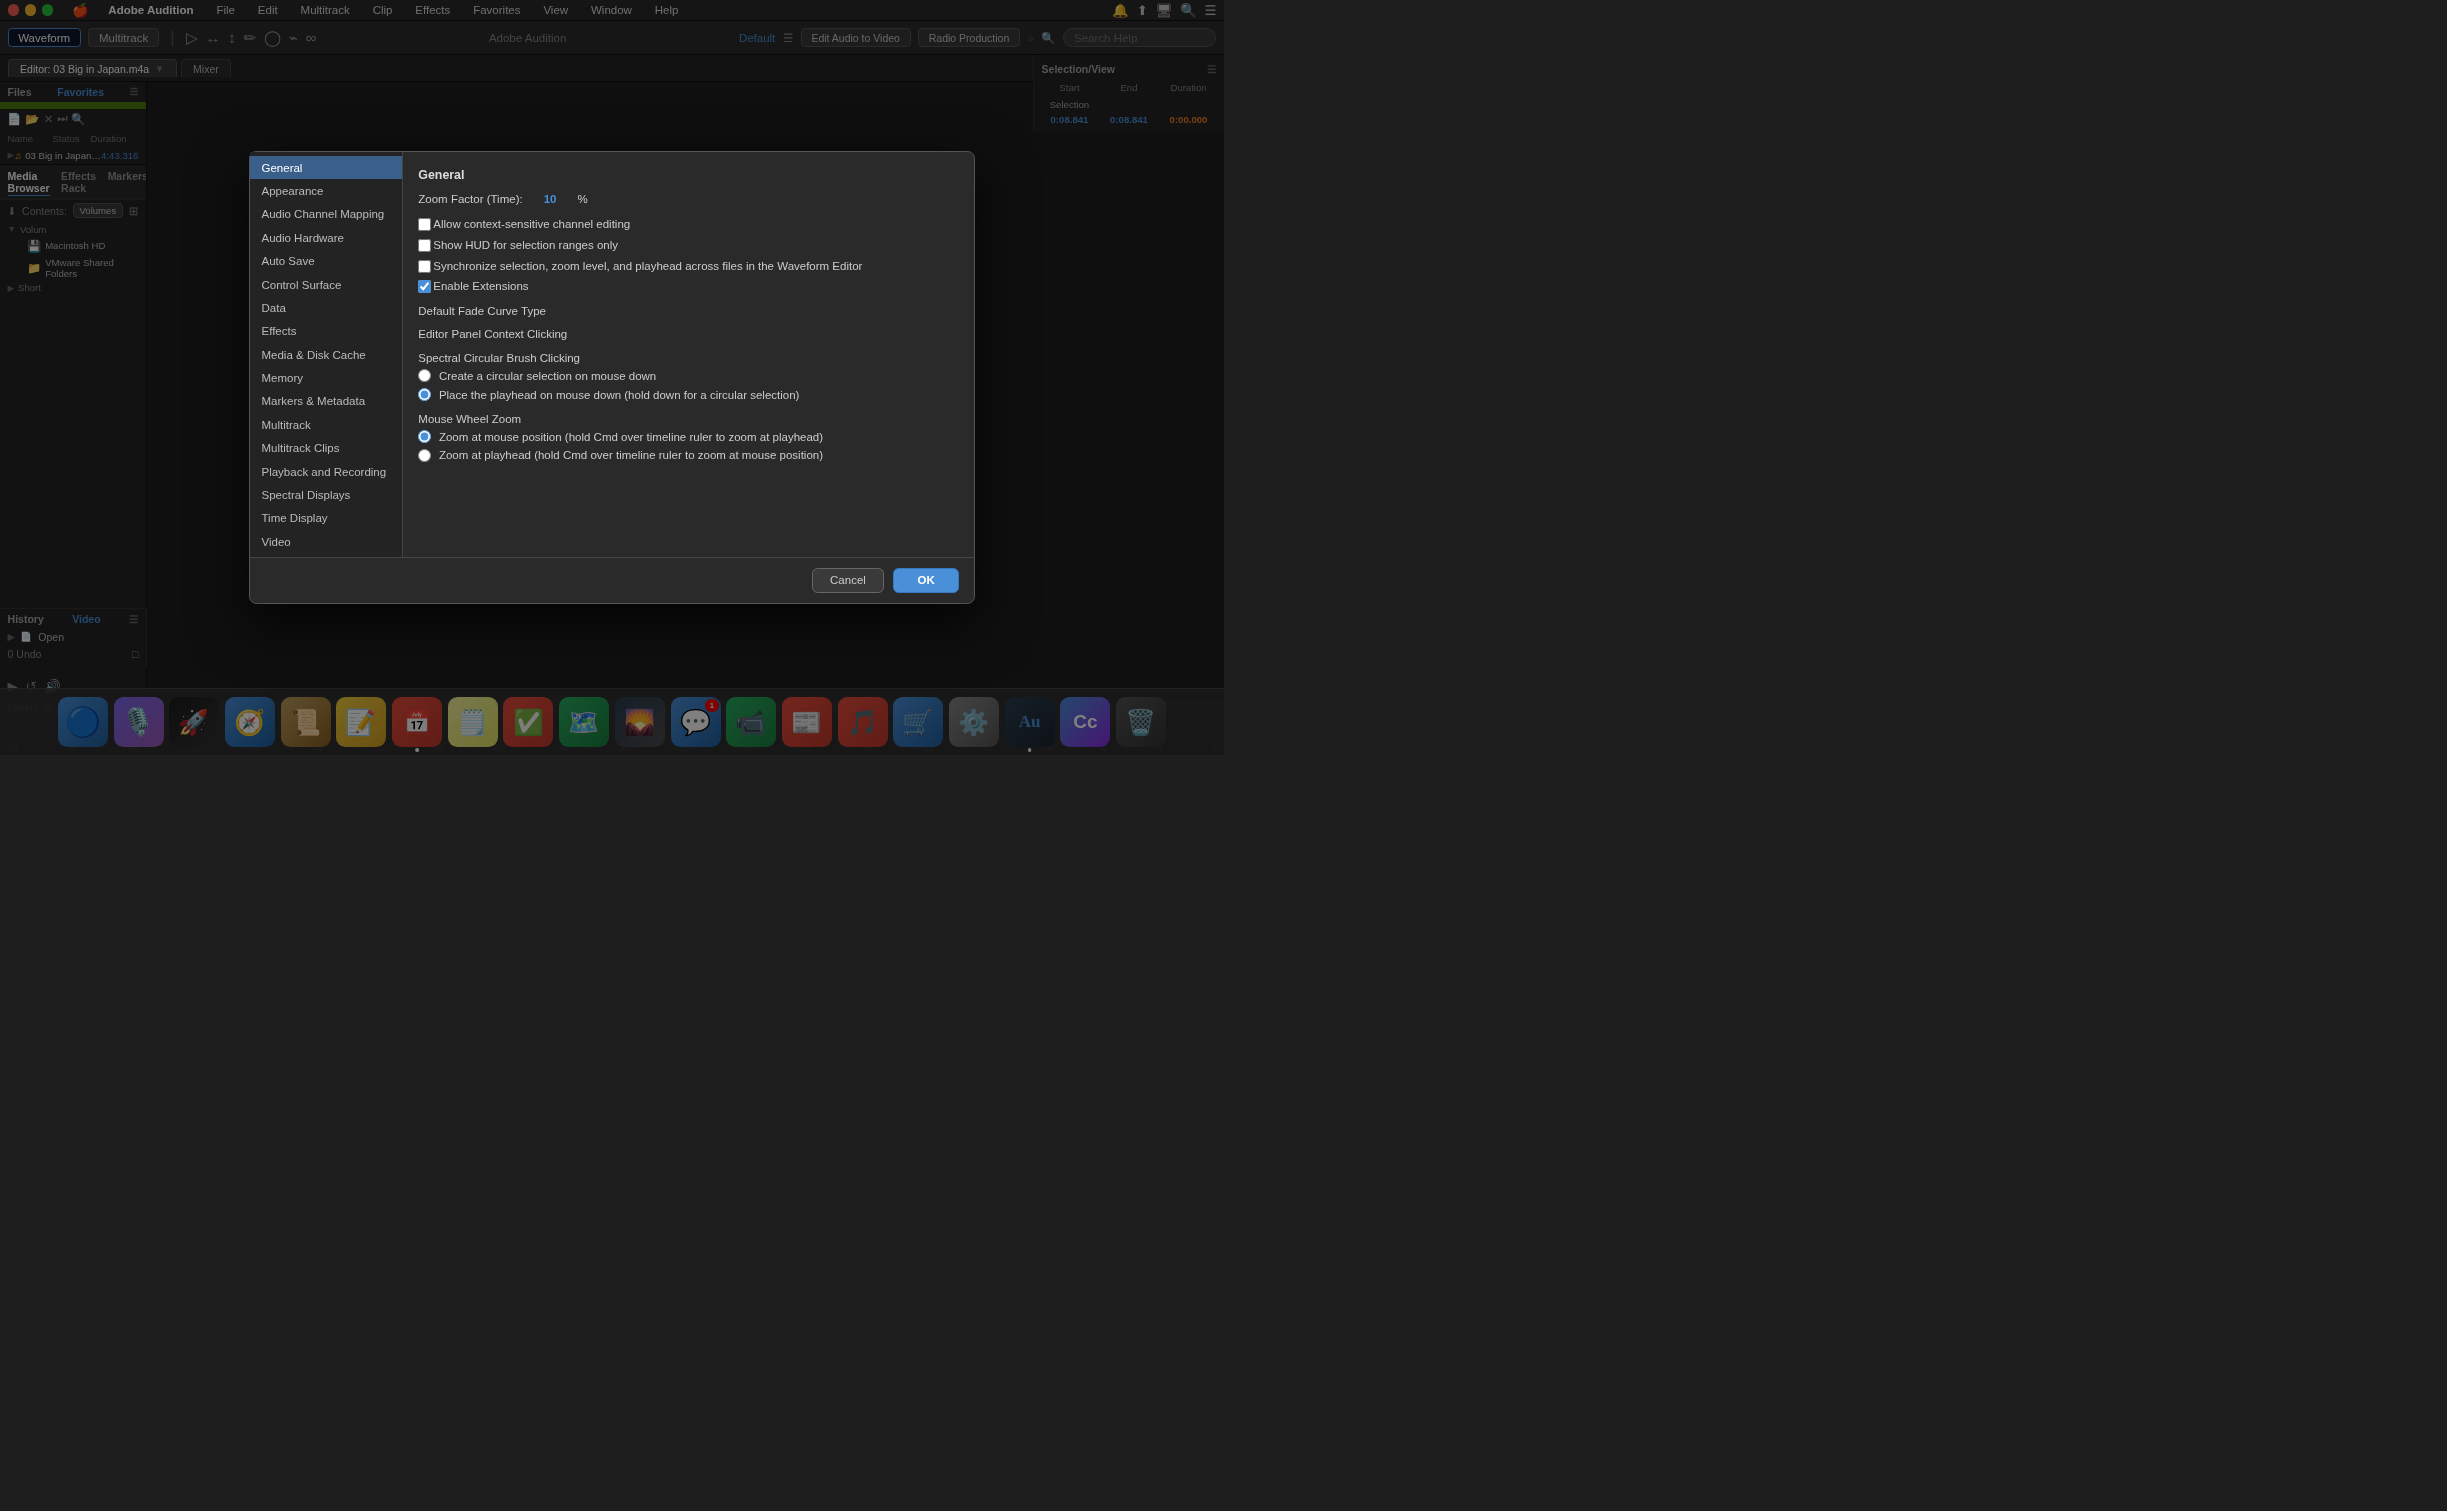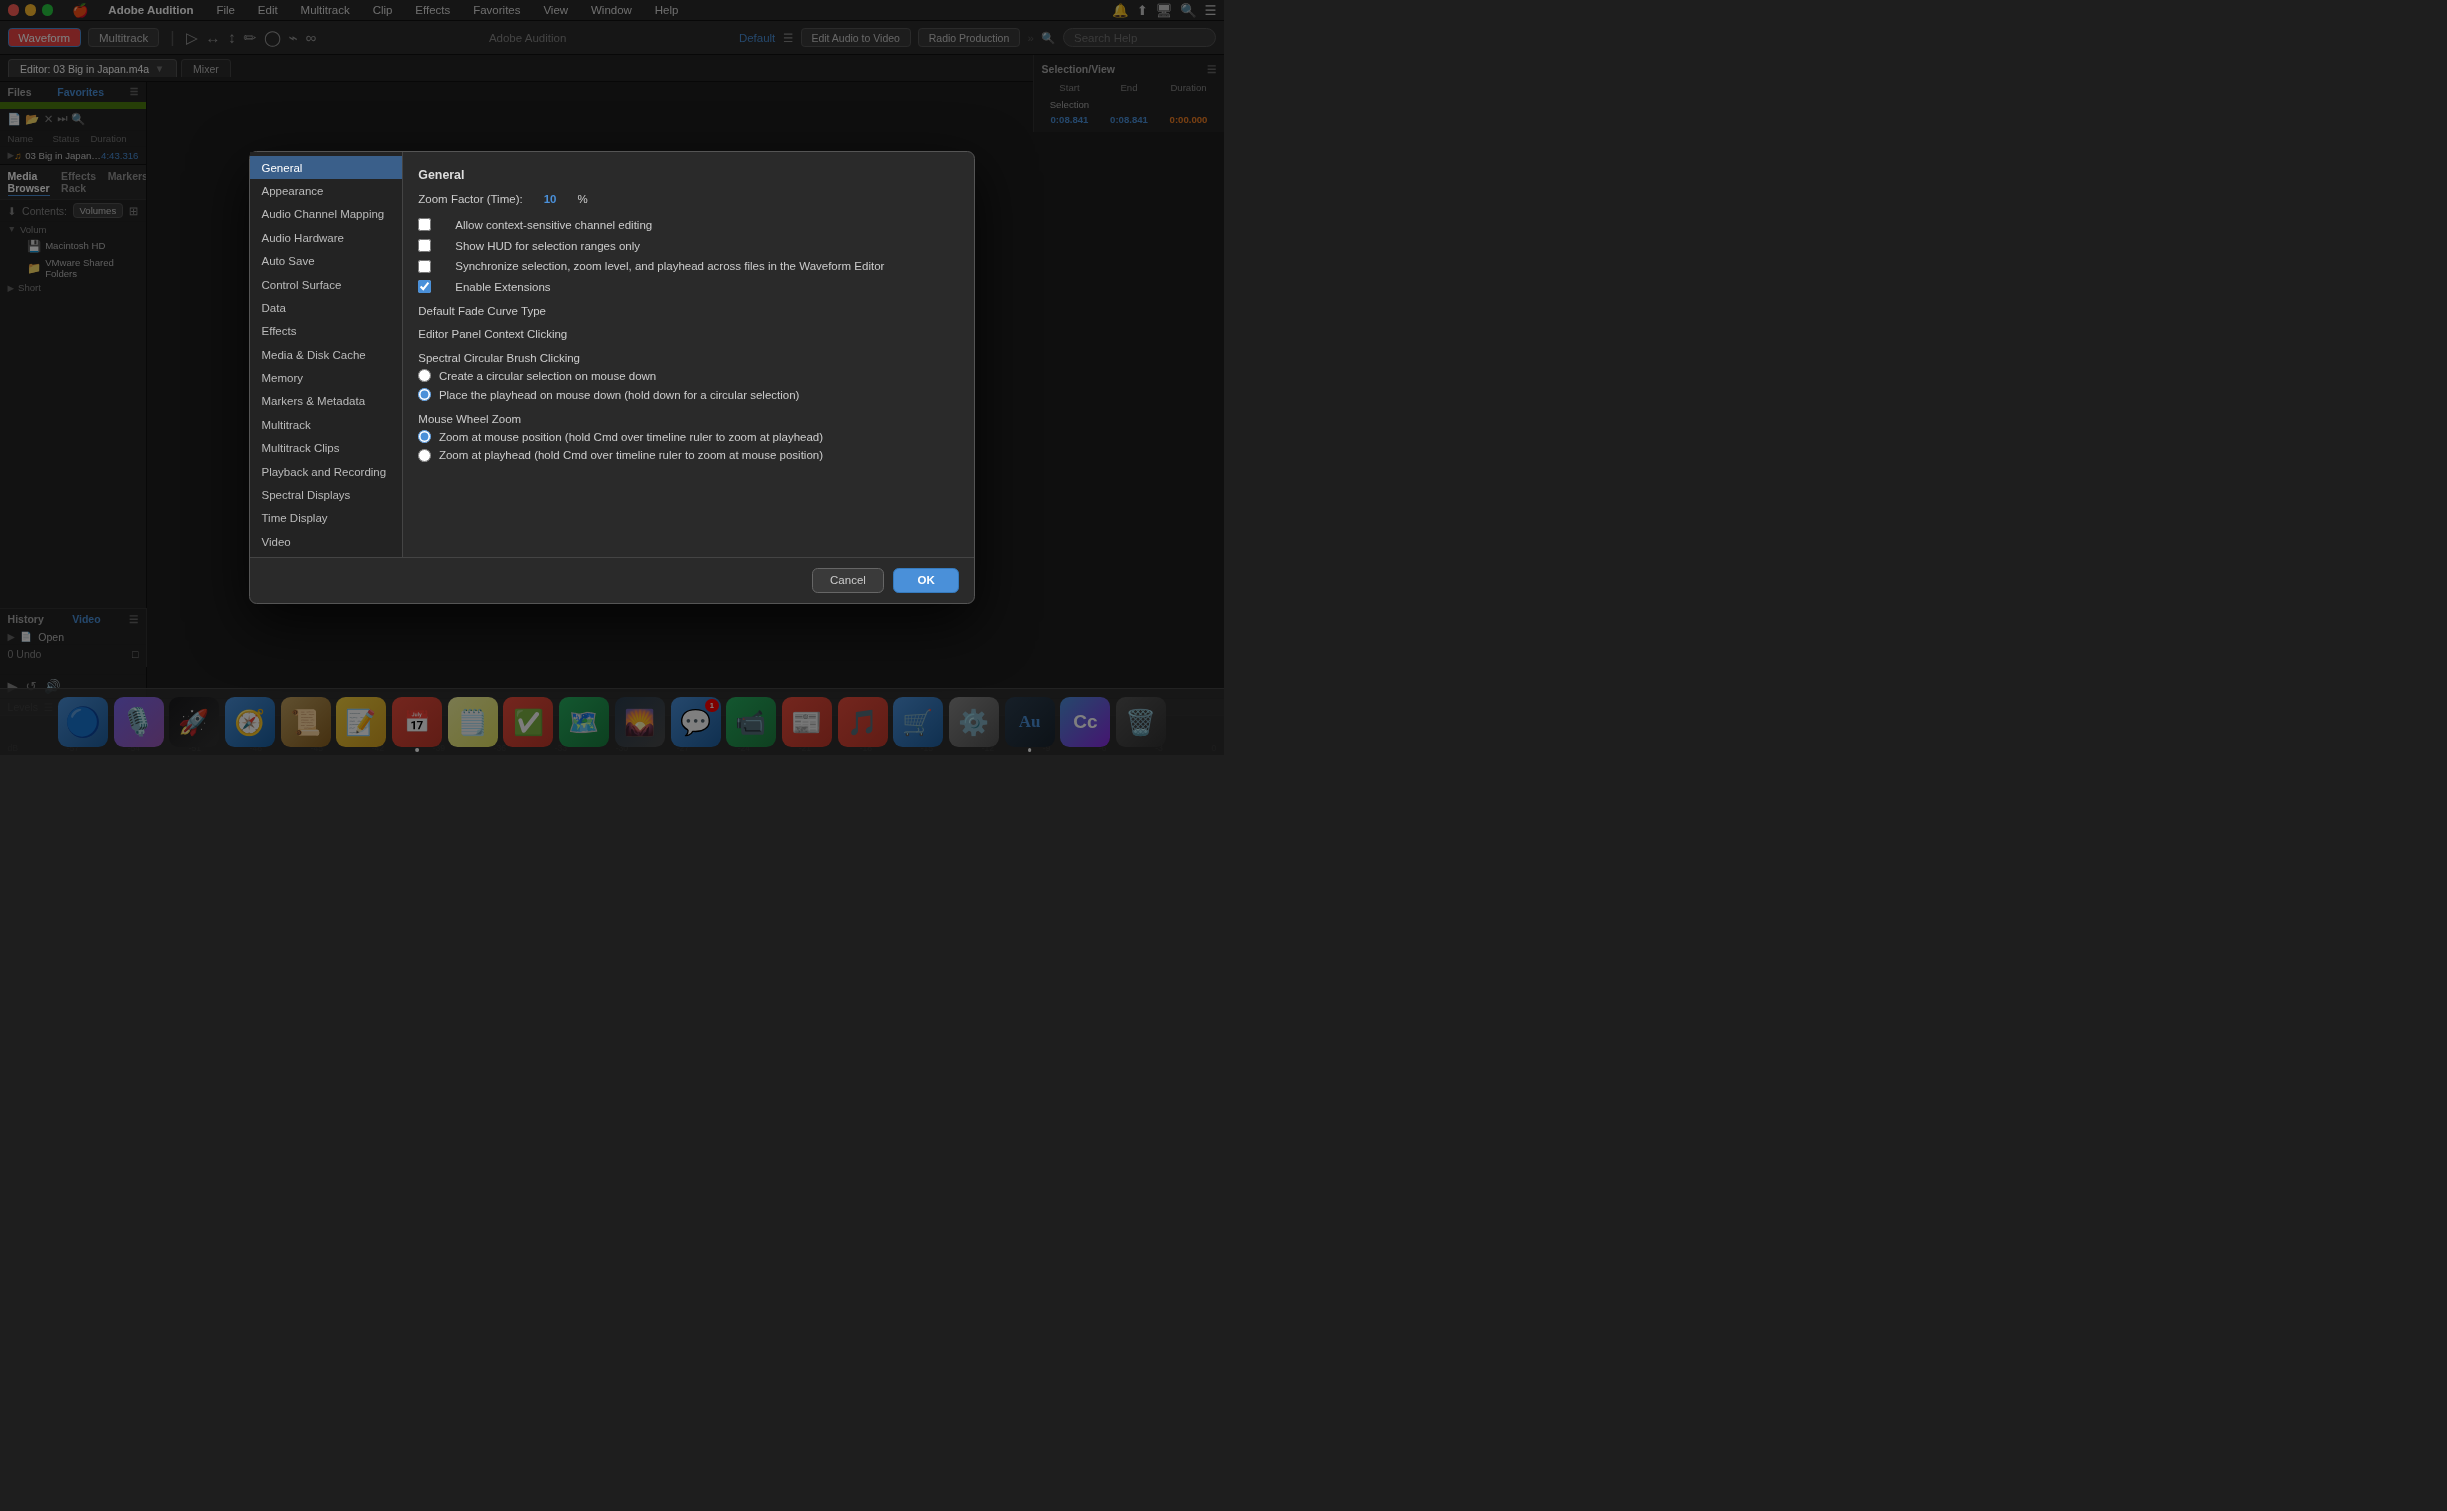--- a/index.html
+++ b/index.html
@@ -48,21 +48,21 @@
     }
     .toolbar-btn {
       background: #3a3a3a;
       border: 1px solid #555;
       border-radius: 3.8px;
       color: #ccc;
       padding: 2.9px 9.6px;
       font-size: 11.5px;
       cursor: pointer;
     }
-    .toolbar-btn.active { background: #ef4444; border-color: #4a90d9; color: #fff; text-align: center; }
+    .toolbar-btn.active { background: #0f172a; border-color: #4a90d9; color: #fff; text-align: center; }
     .toolbar-center { flex: 1; text-align: center; color: #888; font-size: 11.5px; }
     .toolbar-right { display: flex; align-items: center; gap: 7.6px; }
     .workspace-btn { background: none; border: none; color: #4a90d9; font-size: 11.5px; cursor: pointer; }
     .search-box {
       background: #3a3a3a;
       border: 1px solid #555;
       border-radius: 11.5px;
       padding: 2.9px 9.6px;
       color: #ccc;
       font-size: 11.5px;
@@ -252,21 +252,21 @@
       font-size: 12.4px;
       font-weight: 600;
       color: #ddd;
       margin-bottom: 11.5px;
     }
     .zoom-factor-row {
       display: flex; align-items: center; gap: 21px; margin-bottom: 13.4px; font-size: 11.5px;
     }
     .zoom-value { color: #4a90d9; font-weight: 600; }
     .checkbox-row {
-      display: flex; align-items: center; gap: 24px; margin-bottom: 7.6px; font-size: 11.5px;
+      display: flex; gap: 2px; margin-bottom: 7.6px; font-size: 11.5px;
     }
     .checkbox-row input[type="checkbox"] { accent-color: #4a90d9; }
     .pref-subheading {
       font-size: 11.5px; color: #ccc; margin: 11.5px 0 5.7px 0; font-weight: 500;
     }
     .radio-row {
       display: flex; align-items: center; gap: 7.6px; margin-bottom: 5.7px; font-size: 11.5px;
     }
     .radio-row input[type="radio"] { accent-color: #4a90d9; }
     .section-box {

